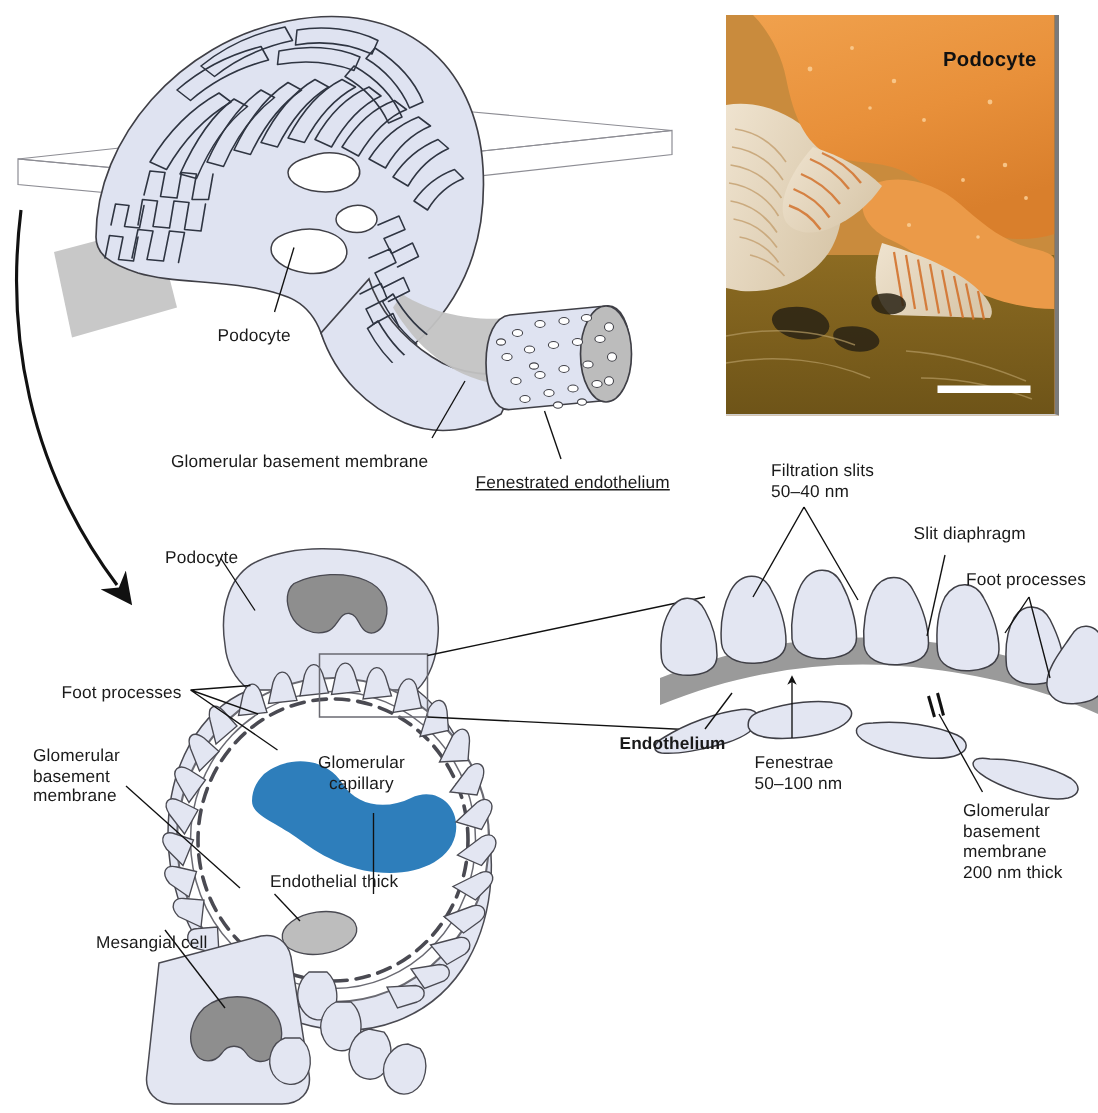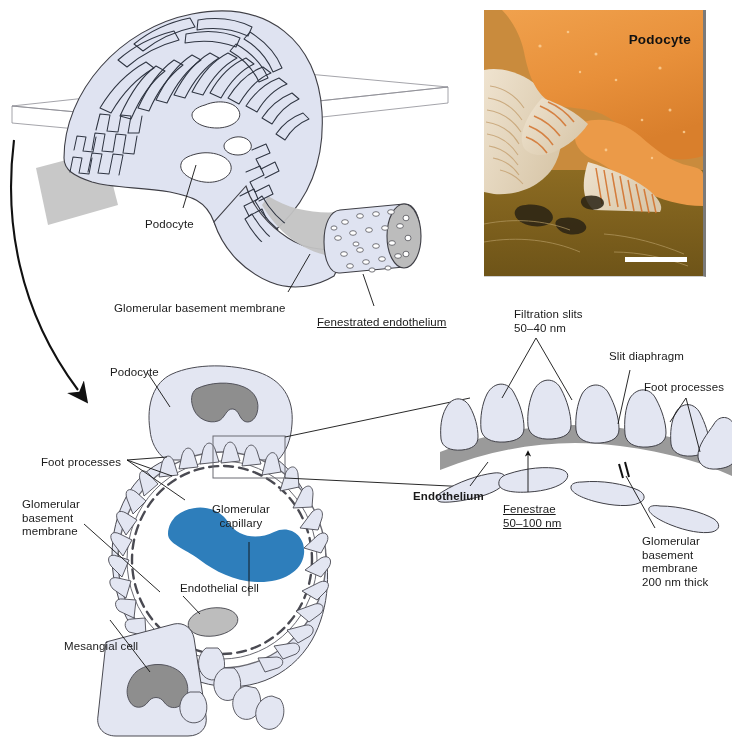--- a/index.html
+++ b/index.html
@@ -403,28 +403,28 @@
   <div class="lbl" style="left:114px;top:302px;">Glomerular basement membrane</div>
   <div class="lbl" style="left:317px;top:316px;text-decoration:underline;">Fenestrated endothelium</div>
 
   <div class="lbl" style="left:110px;top:366px;">Podocyte</div>
   <div class="lbl" style="left:41px;top:456px;">Foot processes</div>
   <div class="lbl" style="left:22px;top:498px;">Glomerular
 basement
 membrane</div>
   <div class="lbl center" style="left:212px;top:503px;">Glomerular
 capillary</div>
-  <div class="lbl" style="left:180px;top:582px;">Endothelial cell</div>
-  <div class="lbl" style="left:64px;top:640px;text-align:center;">Mesangial cell</div>
+  <div class="lbl" style="left:180px;top:582px;">Endothelial thick</div>
+  <div class="lbl" style="left:64px;top:623px;text-align:center;">Mesangial cell</div>
 
   <div class="lbl" style="left:514px;top:308px;">Filtration slits
 50–40 nm</div>
   <div class="lbl" style="left:609px;top:350px;">Slit diaphragm</div>
   <div class="lbl" style="left:644px;top:381px;">Foot processes</div>
   <div class="lbl" style="left:413px;top:490px;font-weight:bold;">Endothelium</div>
-  <div class="lbl" style="left:503px;top:503px;text-decoration:underline;">Fenestrae
+  <div class="lbl" style="left:503px;top:503px;">Fenestrae
 50–100 nm</div>
   <div class="lbl" style="left:642px;top:535px;">Glomerular
 basement
 membrane
 200 nm thick</div>
 
 </div>
 
 </body></html>

